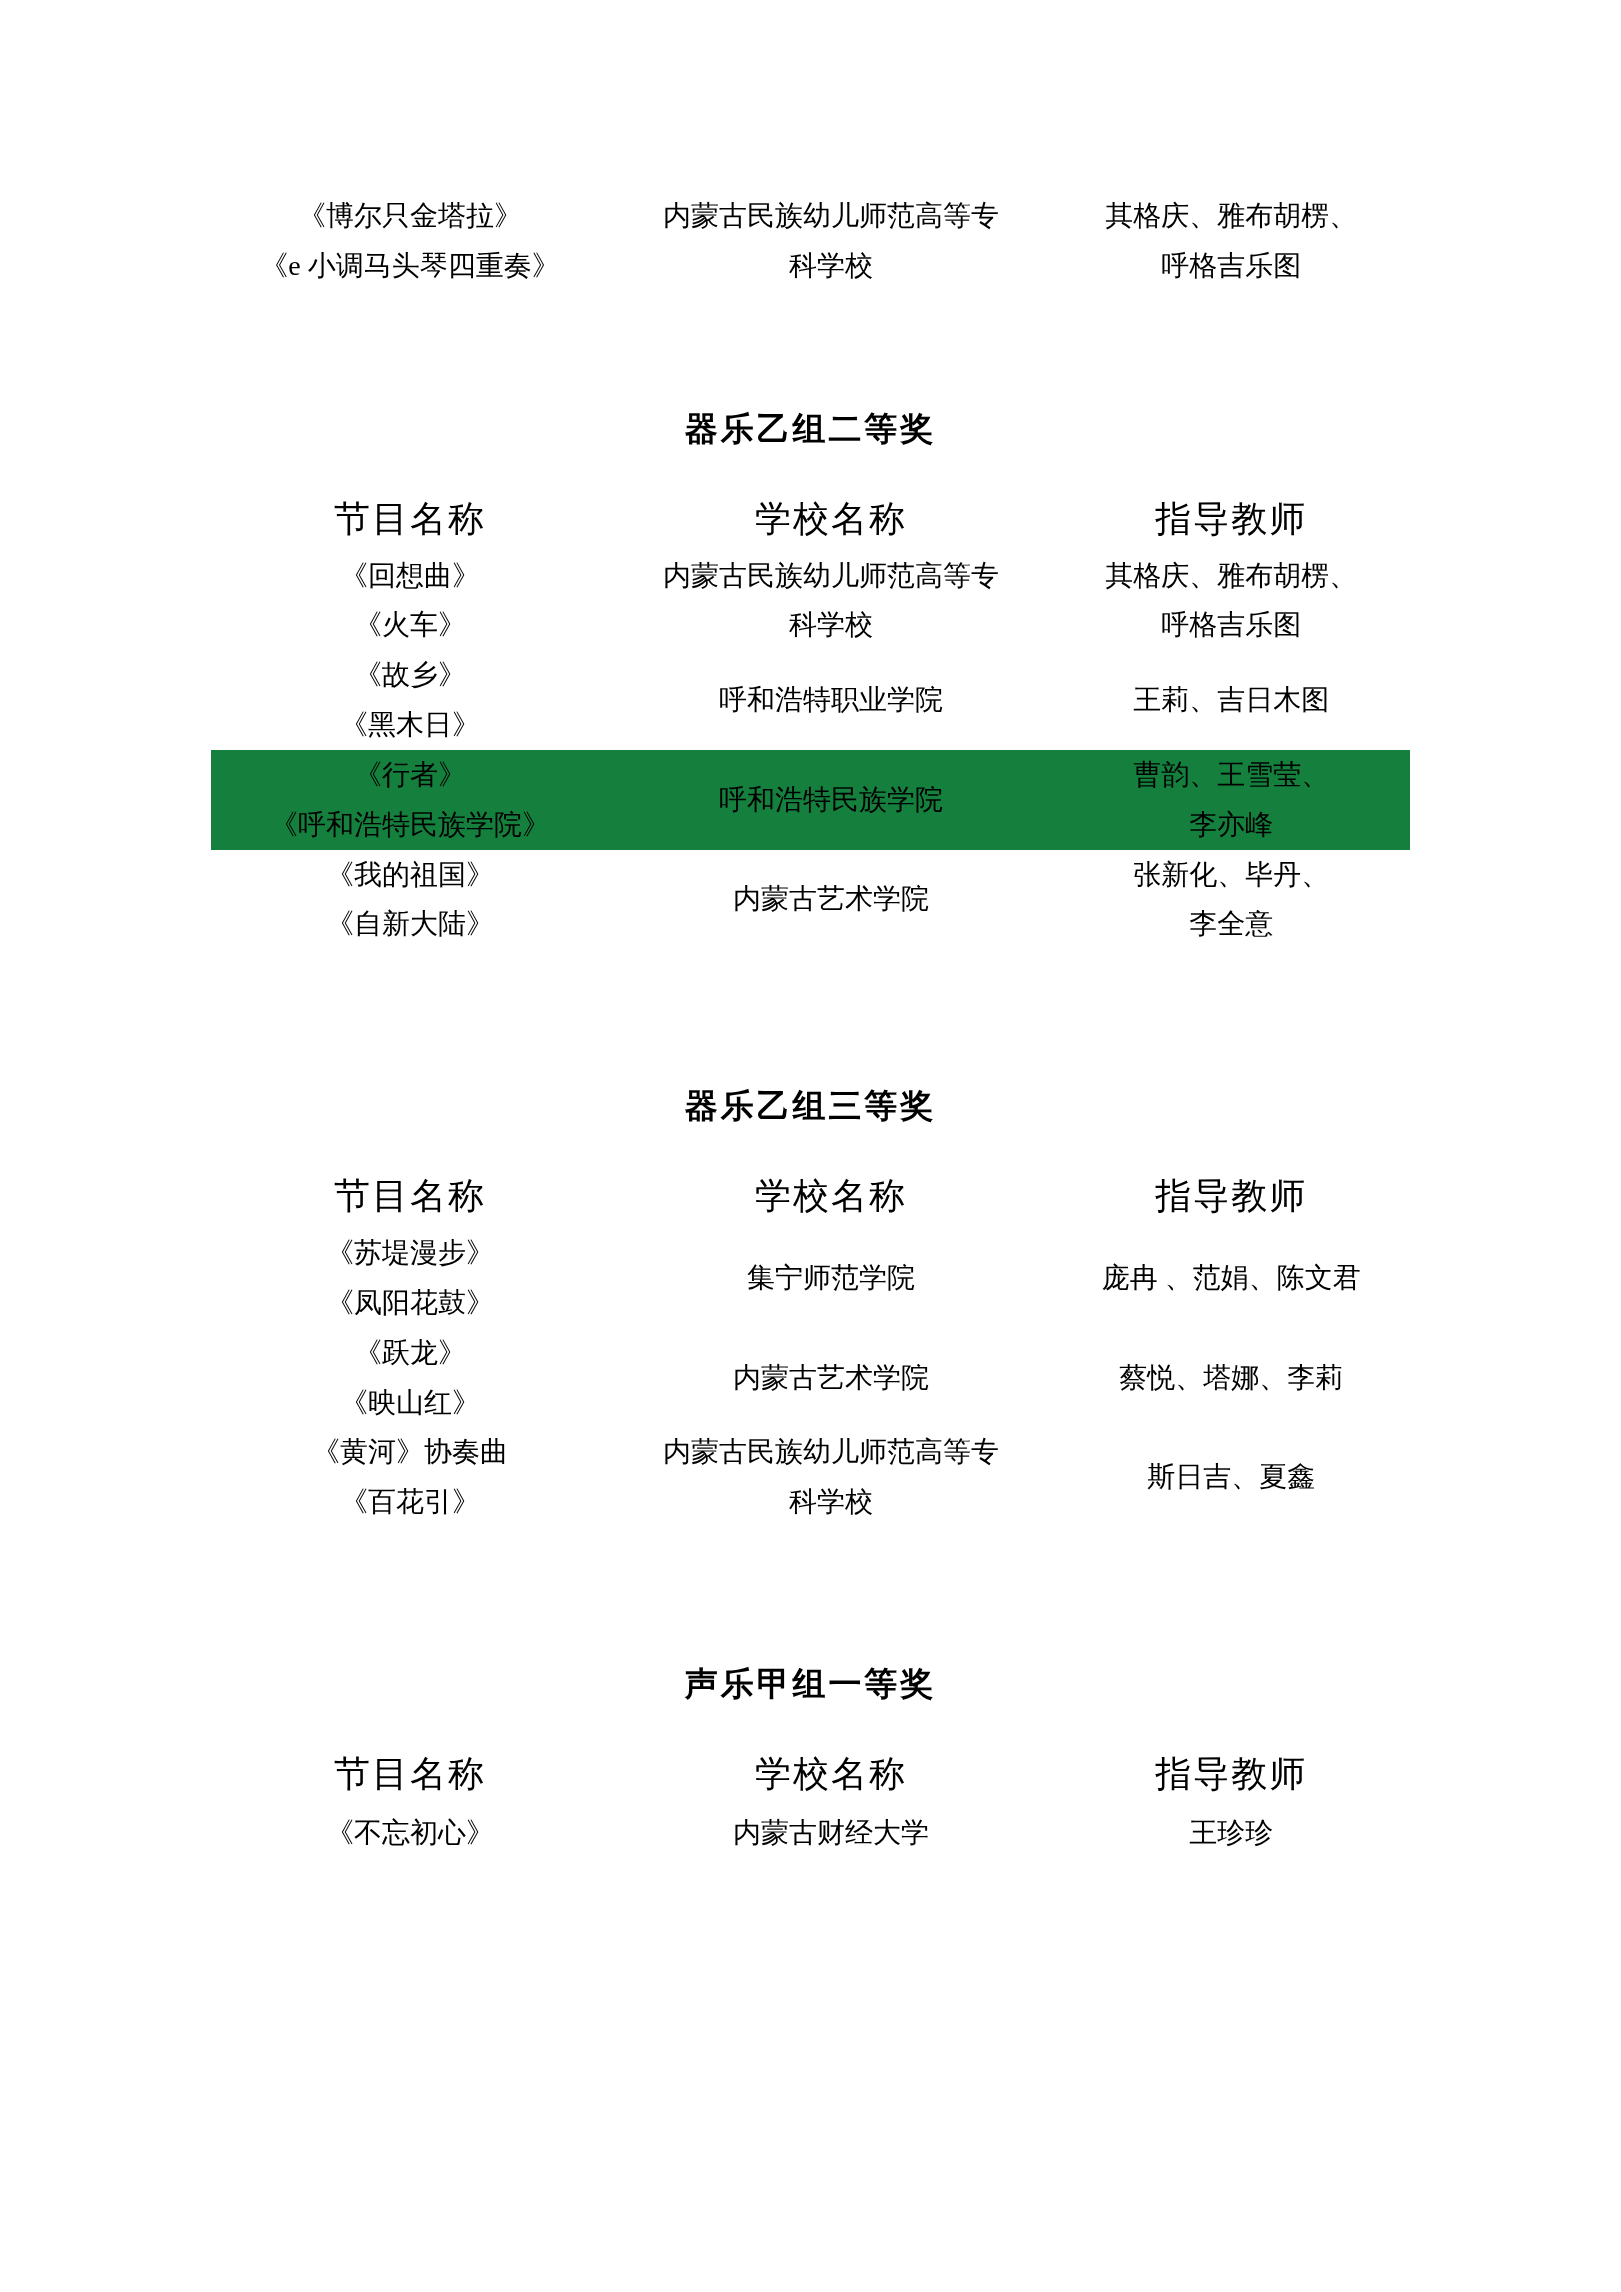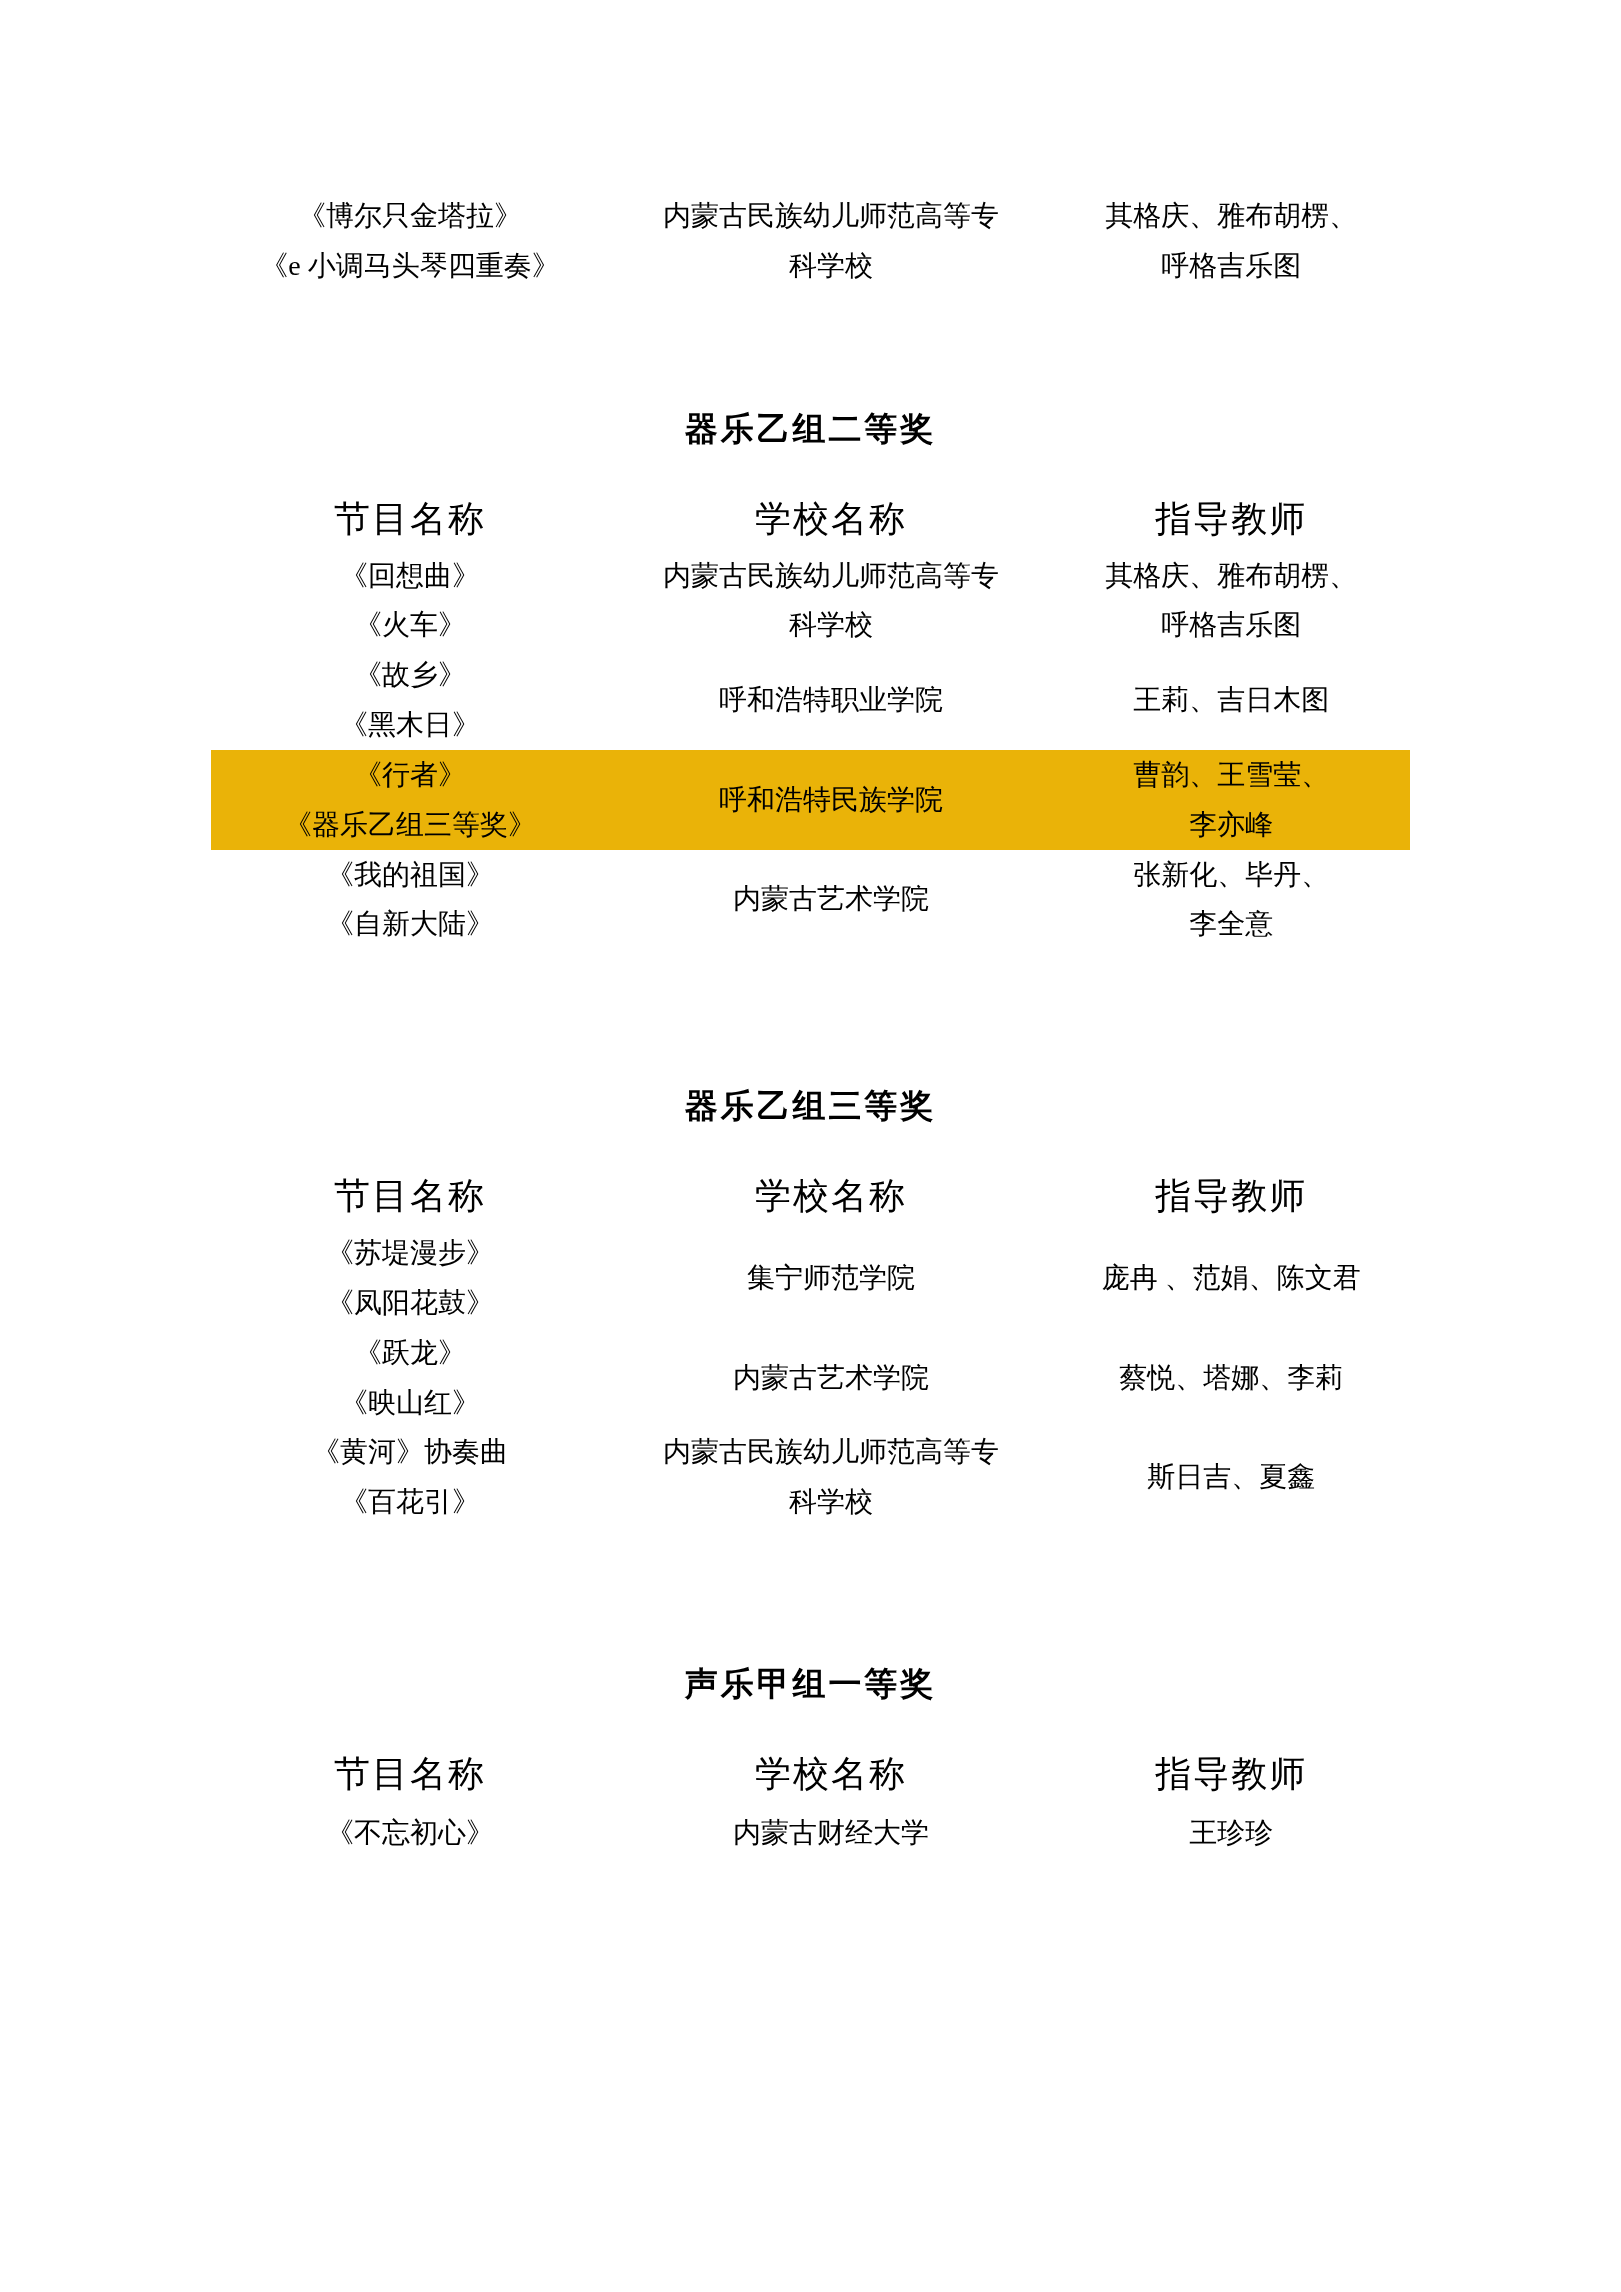--- a/index.html
+++ b/index.html
@@ -59,21 +59,21 @@
     font-weight: bold;
     letter-spacing: 2.9px;
     margin: 8px;
   }
   .sp-30 { height: 29px; }
   .sp-110 { height: 108px; }
   .sp-130 { height: 127px; }
 
   
   .hl {
-    background: #eab308;
+    background: #15803d;
   }
   .two-line {
     display: block;
     line-height: 1.78;
   }
 </style>
 </head>
 <body>
 
 <div class="page">
@@ -142,21 +142,21 @@
         <td>
           <span class="two-line">呼和浩特职业学院</span>
         </td>
         <td>
           <span class="two-line">王莉、吉日木图</span>
         </td>
       </tr>
       <tr class="hl">
         <td>
           <span class="two-line">《行者》</span>
-          <span class="two-line">《器乐乙组三等奖》</span>
+          <span class="two-line">《呼和浩特民族学院》</span>
         </td>
         <td>
           <span class="two-line">呼和浩特民族学院</span>
         </td>
         <td>
           <span class="two-line">曹韵、王雪莹、</span>
           <span class="two-line">李亦峰</span>
         </td>
       </tr>
       <tr>

